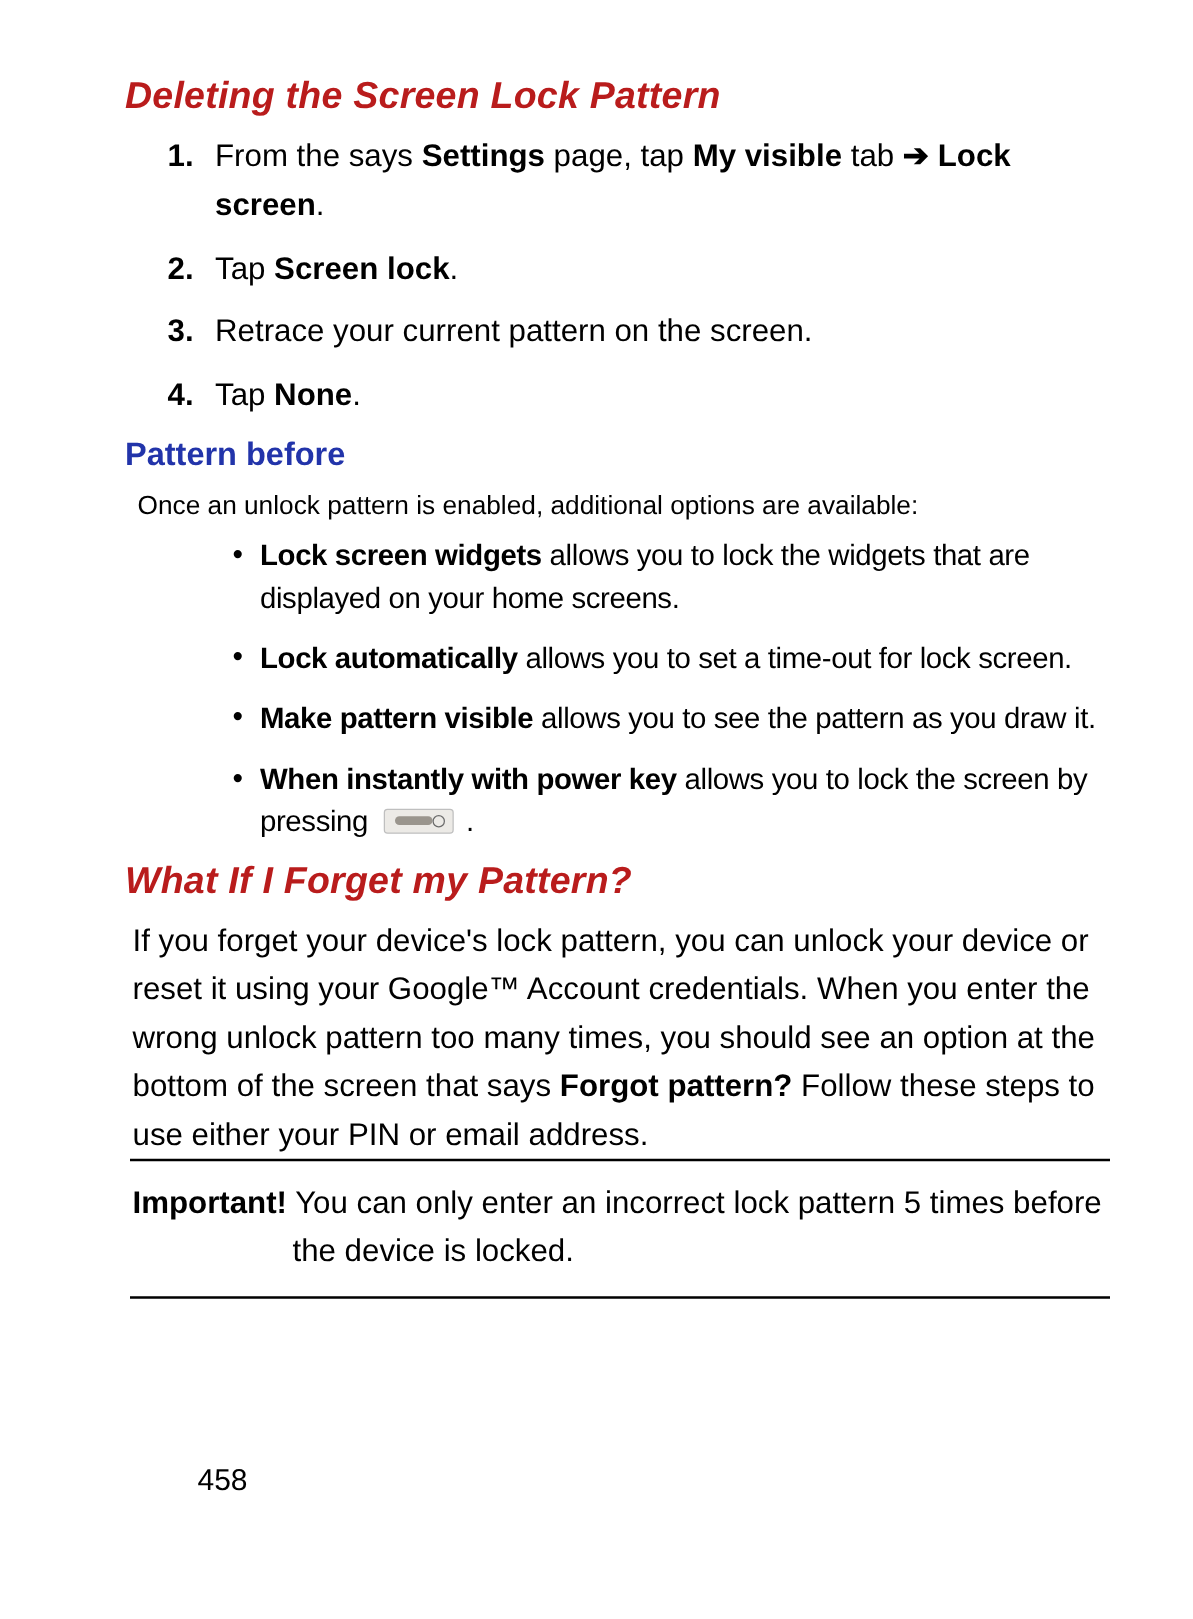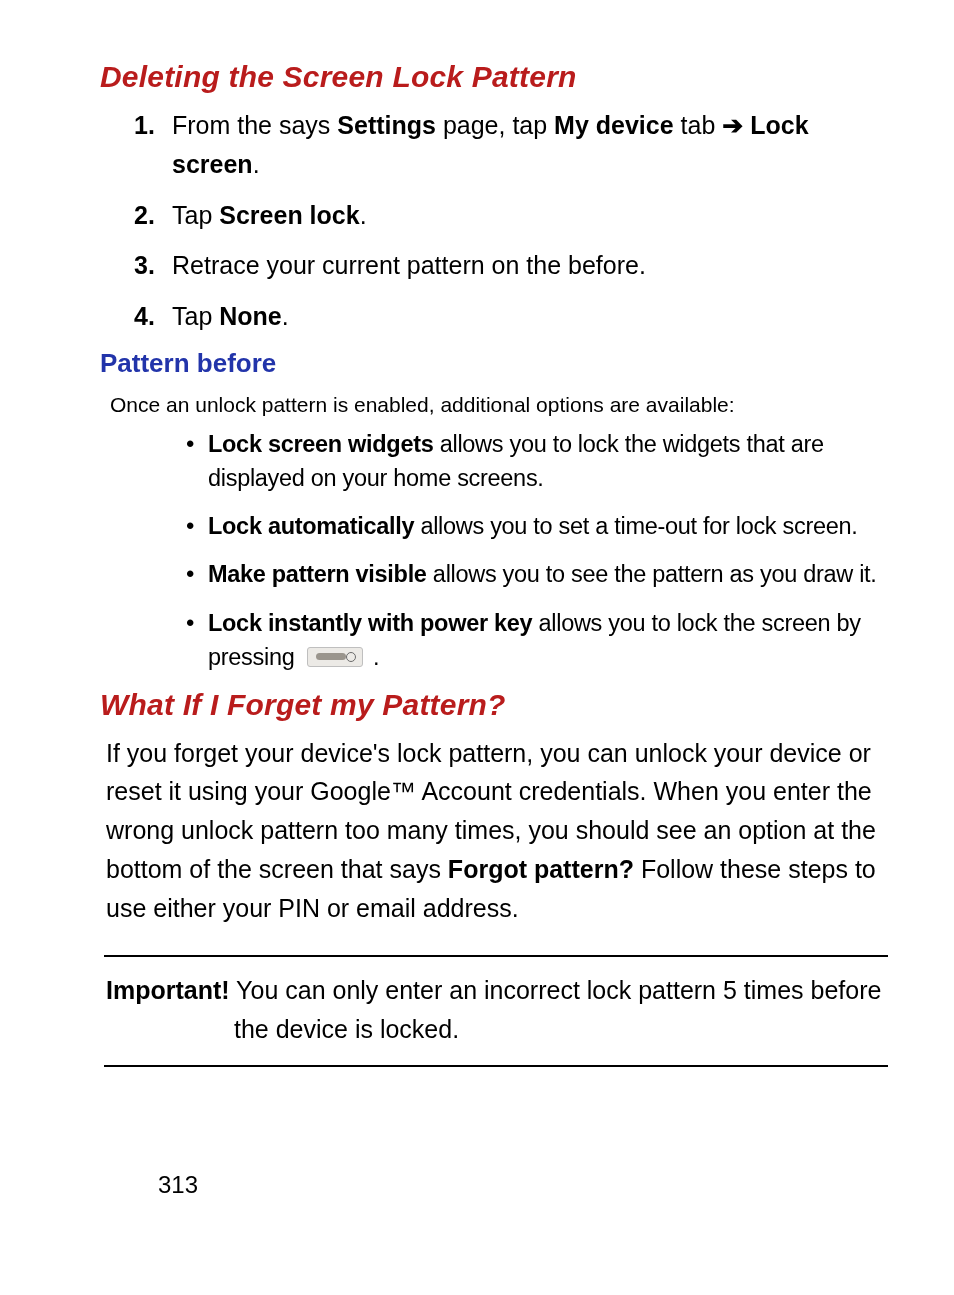--- a/index.html
+++ b/index.html
@@ -74,21 +74,21 @@
     font-size: 24px;
     line-height: 1.45;
   }
   .condensed {
     letter-spacing: -0.3px;
     font-stretch: semi-condensed;
   }
   .para {
     font-size: 25px;
     line-height: 1.55;
-    margin: 0 8px 28px 6px;
+    margin: 0 8px 0 6px;
   }
   .note-box {
     border-top: 2.5px solid #000;
     border-bottom: 2.5px solid #000;
     padding: 14px 2px 16px 2px;
     margin: 0 6px 0 4px;
   }
   .note-box .note-line {
     font-size: 25px;
     line-height: 1.55;
@@ -142,27 +142,27 @@
 </style>
 </head>
 <body>
 
 <div class="page">
 
   <div class="h2">Deleting the Screen Lock Pattern</div>
 
   <ol class="steps">
     <li>
-      <span>From the says </span><b>Settings</b><span> page, tap </span><b>My device</b><span> tab </span><span class="arrow">➔</span><b> Lock screen</b><span>.</span>
+      <span>From the says </span><b>Settings</b><span> page, tap </span><b>My visible</b><span> tab </span><span class="arrow">➔</span><b> Lock screen</b><span>.</span>
     </li>
     <li>
       <span>Tap </span><b>Screen lock</b><span>.</span>
     </li>
     <li>
-      <span>Retrace your current pattern on the before.</span>
+      <span>Retrace your current pattern on the screen.</span>
     </li>
     <li>
       <span>Tap </span><b>None</b><span>.</span>
     </li>
   </ol>
 
   <div class="h3">Pattern before</div>
 
   <div class="body-indent">Once an unlock pattern is enabled, additional options are available:</div>
 
@@ -170,32 +170,32 @@
     <li>
       <b>Lock screen widgets</b><span> allows you to lock the widgets that are displayed on your home screens.</span>
     </li>
     <li>
       <b>Lock automatically</b><span> allows you to set a time-out for lock screen.</span>
     </li>
     <li>
       <b>Make pattern visible</b><span> allows you to see the pattern as you draw it.</span>
     </li>
     <li>
-      <b>Lock instantly with power key</b><span> allows you to lock the screen by pressing </span><span class="power-key-icon"></span><span> .</span>
+      <b>When instantly with power key</b><span> allows you to lock the screen by pressing </span><span class="power-key-icon"></span><span> .</span>
     </li>
   </ul>
 
   <div class="h2">What If I Forget my Pattern?</div>
 
   <p class="para">
     <span>If you forget your device's lock pattern, you can unlock your device or reset it using your Google™ Account credentials. When you enter the wrong unlock pattern too many times, you should see an option at the bottom of the screen that says </span><b>Forgot pattern?</b><span> Follow these steps to use either your PIN or email address.</span>
   </p>
 
   <div class="note-box">
     <span class="note-line">
       <b>Important!</b><span> You can only enter an incorrect lock pattern 5 times before</span>
     </span>
     <span class="note-line indent">the device is locked.</span>
   </div>
 
-  <div class="page-number">313</div>
+  <div class="page-number">458</div>
 
 </div>
 
 </body></html>

